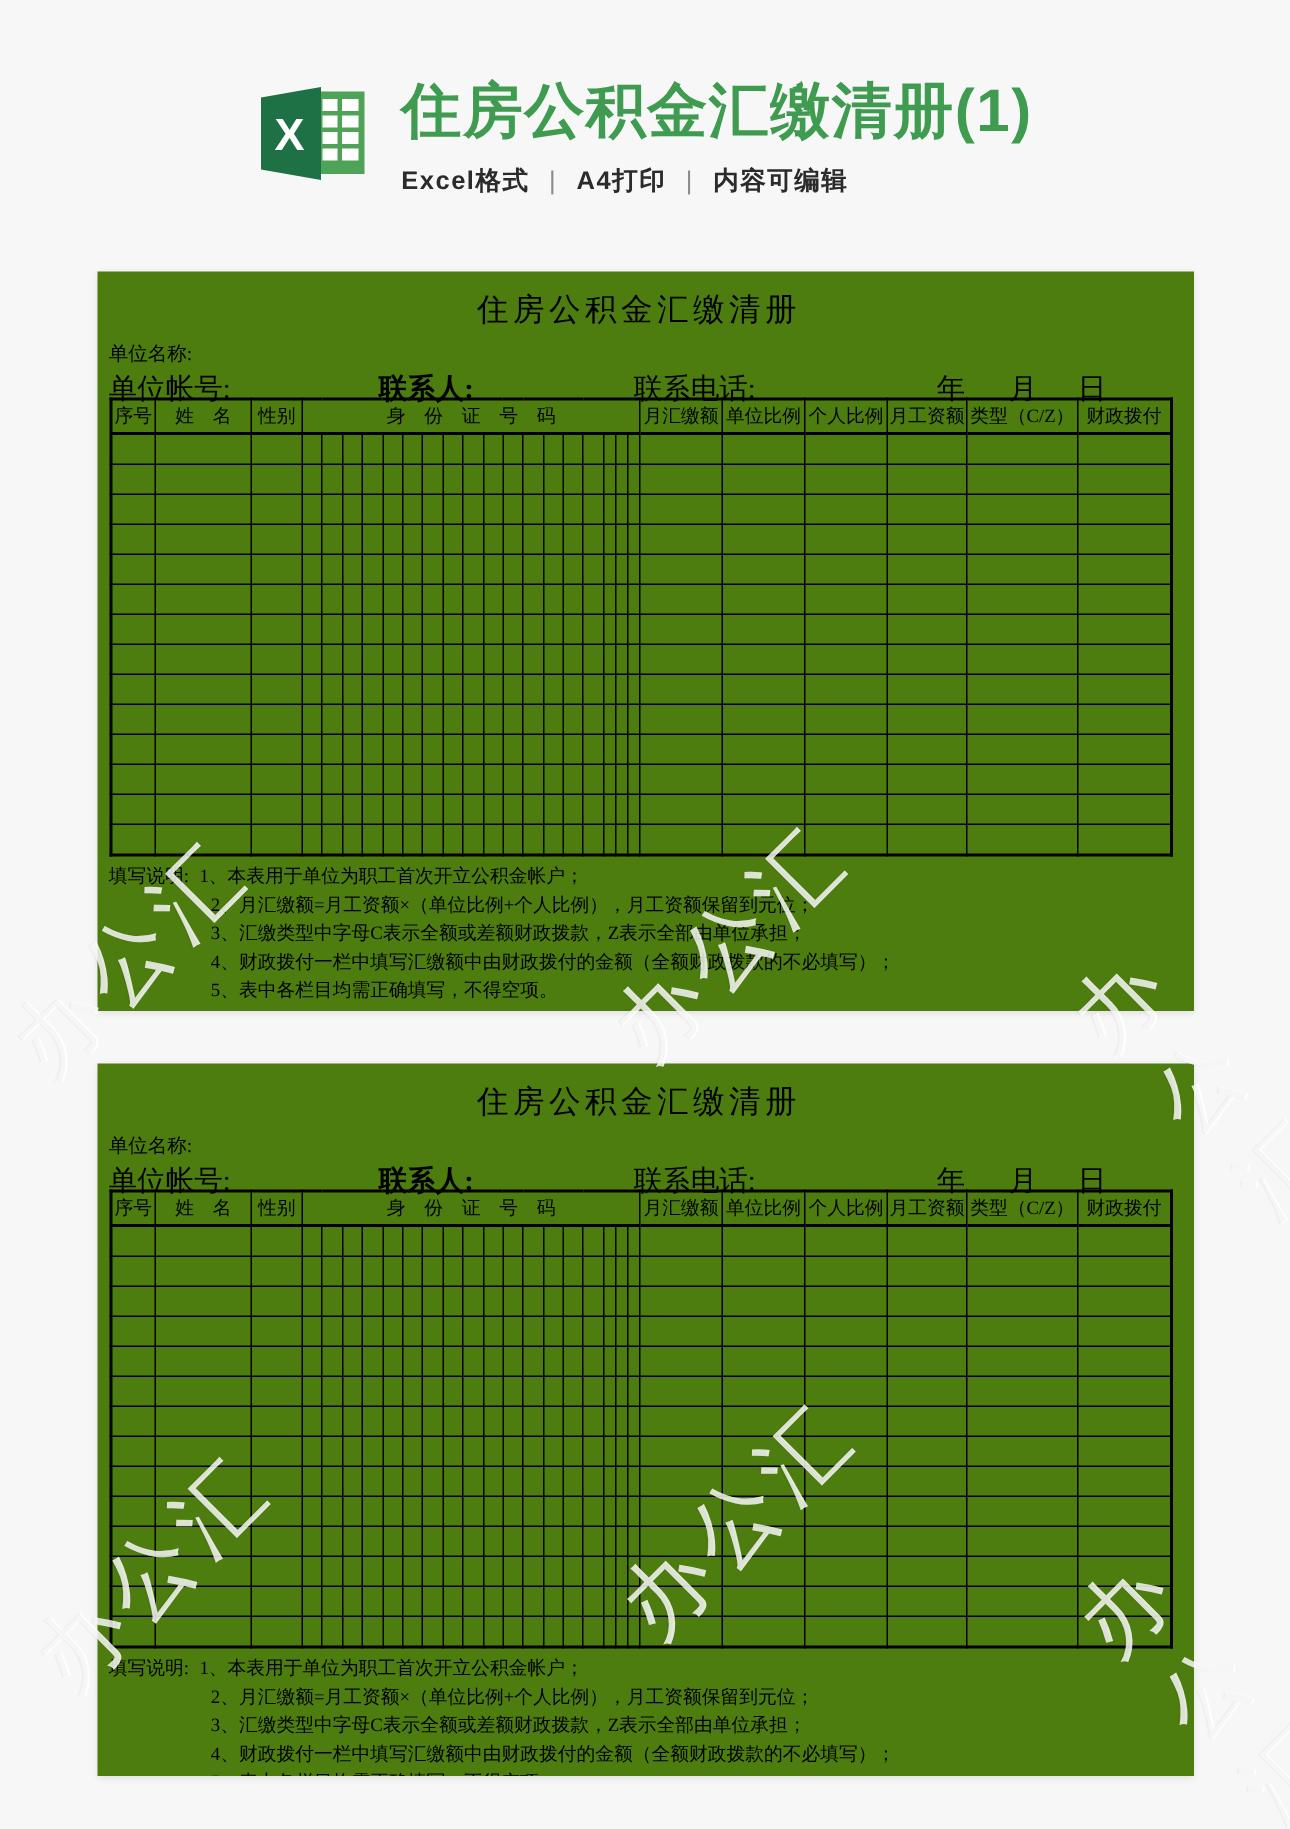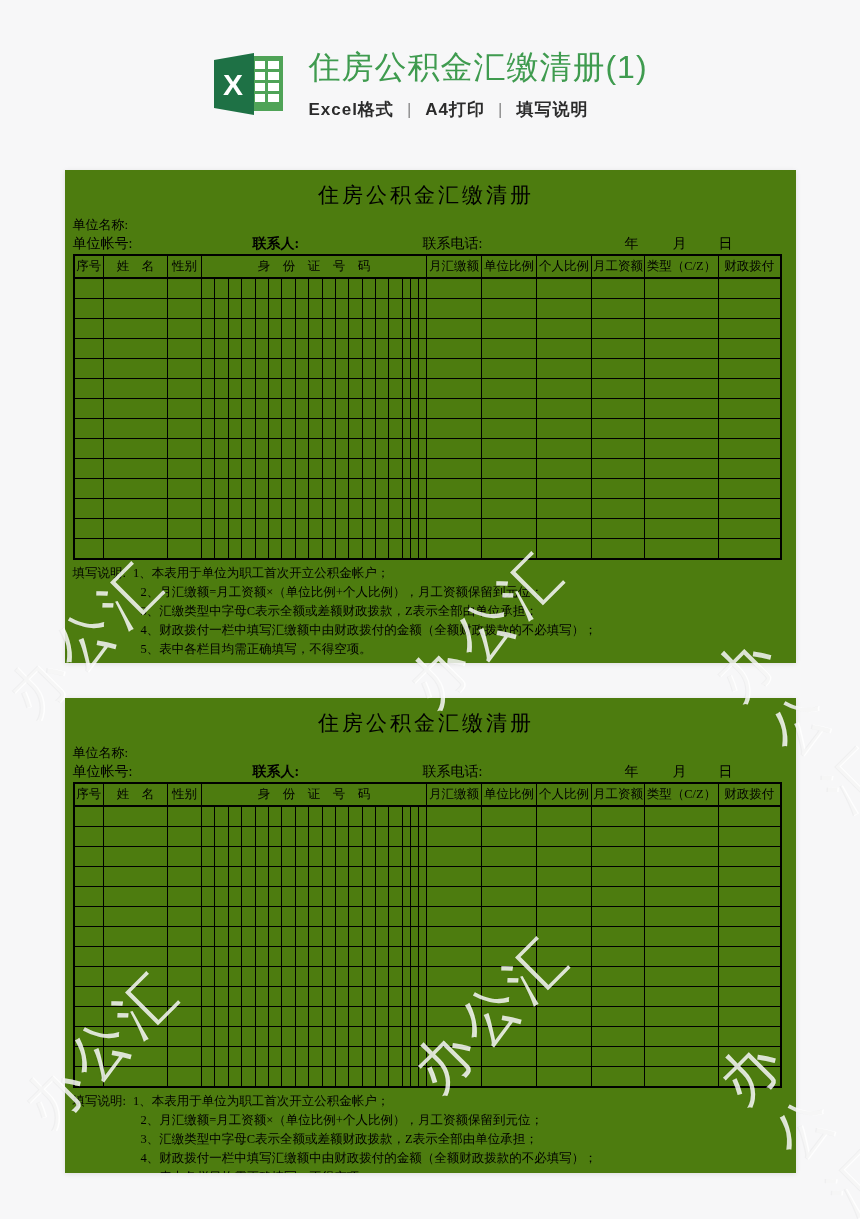--- a/index.html
+++ b/index.html
@@ -6,41 +6,41 @@
   body{
     width:860px;height:1219px;overflow:hidden;position:relative;
     background:#f7f7f8;
     font-family:"Liberation Sans","DejaVu Sans",sans-serif;
   }
   
   .page-header{
     margin-top:46px;display:flex;justify-content:center;align-items:center;gap:20px;
   }
   .hero-title{
-    font-size:32px;font-weight:normal;letter-spacing:1px;
+    font-size:40px;font-weight:bold;letter-spacing:1px;
   }
   .hero-sub{
     margin-top:8px;font-size:17px;font-weight:bold;color:#2b2b2b;letter-spacing:1px;
   }
   .hero-sub .pipe{color:#8a8a8a;margin:0 13px;font-weight:normal;}
   
   .panel{
     width:731px;margin:0 auto;background:#4d7c0f;
     box-shadow:0 1px 5px rgba(0,0,0,0.10);
     overflow:hidden;position:relative;
   }
   .panel-1{margin-top:49px;height:493px;}
   .panel-2{margin-top:35px;height:475px;}
   .sheet{padding:0 16px 0 8px;font-family:"Liberation Serif","DejaVu Serif",serif;color:#000;}
   .sheet-title{
     padding-top:10px;height:30px;line-height:30px;text-align:center;
     font-size:21px;letter-spacing:3px;
   }
   .unit-row{margin-top:6px;height:18px;line-height:18px;font-size:13px;}
-  .info-row{position:relative;height:20px;font-size:14px;}
+  .info-row{position:relative;height:20px;font-size:19px;}
   .info-row span{position:absolute;top:1px;}
   .i-acc{left:0;}
   .i-contact{left:180px;font-weight:bold;}
   .i-phone{left:350px;}
   .i-year{left:552px;}
   .i-month{left:600px;}
   .i-day{left:646px;}
   
   table.sheet-table{
     border-collapse:collapse;table-layout:fixed;width:707px;
@@ -84,21 +84,21 @@
         <rect x="56" y="32" width="11" height="8"></rect>
       <rect x="43" y="43" width="10" height="8"></rect>
         <rect x="56" y="43" width="11" height="8"></rect>
     </g>
     <polygon points="2,9 42,2 42,64 2,57" fill="#1e7145"></polygon>
     <text x="21" y="44" text-anchor="middle" font-family="Liberation Sans, DejaVu Sans, sans-serif" font-size="30" font-weight="bold" fill="#ffffff">X</text>
   </svg>
   <div>
     <div class="hero-title" style="color:#3f9b4f">住房公积金汇缴清册(1)</div>
     <div class="hero-sub">
-      <span>Excel格式</span><span class="pipe">|</span><span>A4打印</span><span class="pipe">|</span><span>填写说明</span>
+      <span>Excel格式</span><span class="pipe">|</span><span>A4打印</span><span class="pipe">|</span><span>内容可编辑</span>
     </div>
   </div>
 </div>
 
 <section class="panel panel-1">
   <div class="sheet">
     <div class="sheet-title">住房公积金汇缴清册</div>
     <div class="unit-row">
       <span>单位名称:</span>
     </div>

